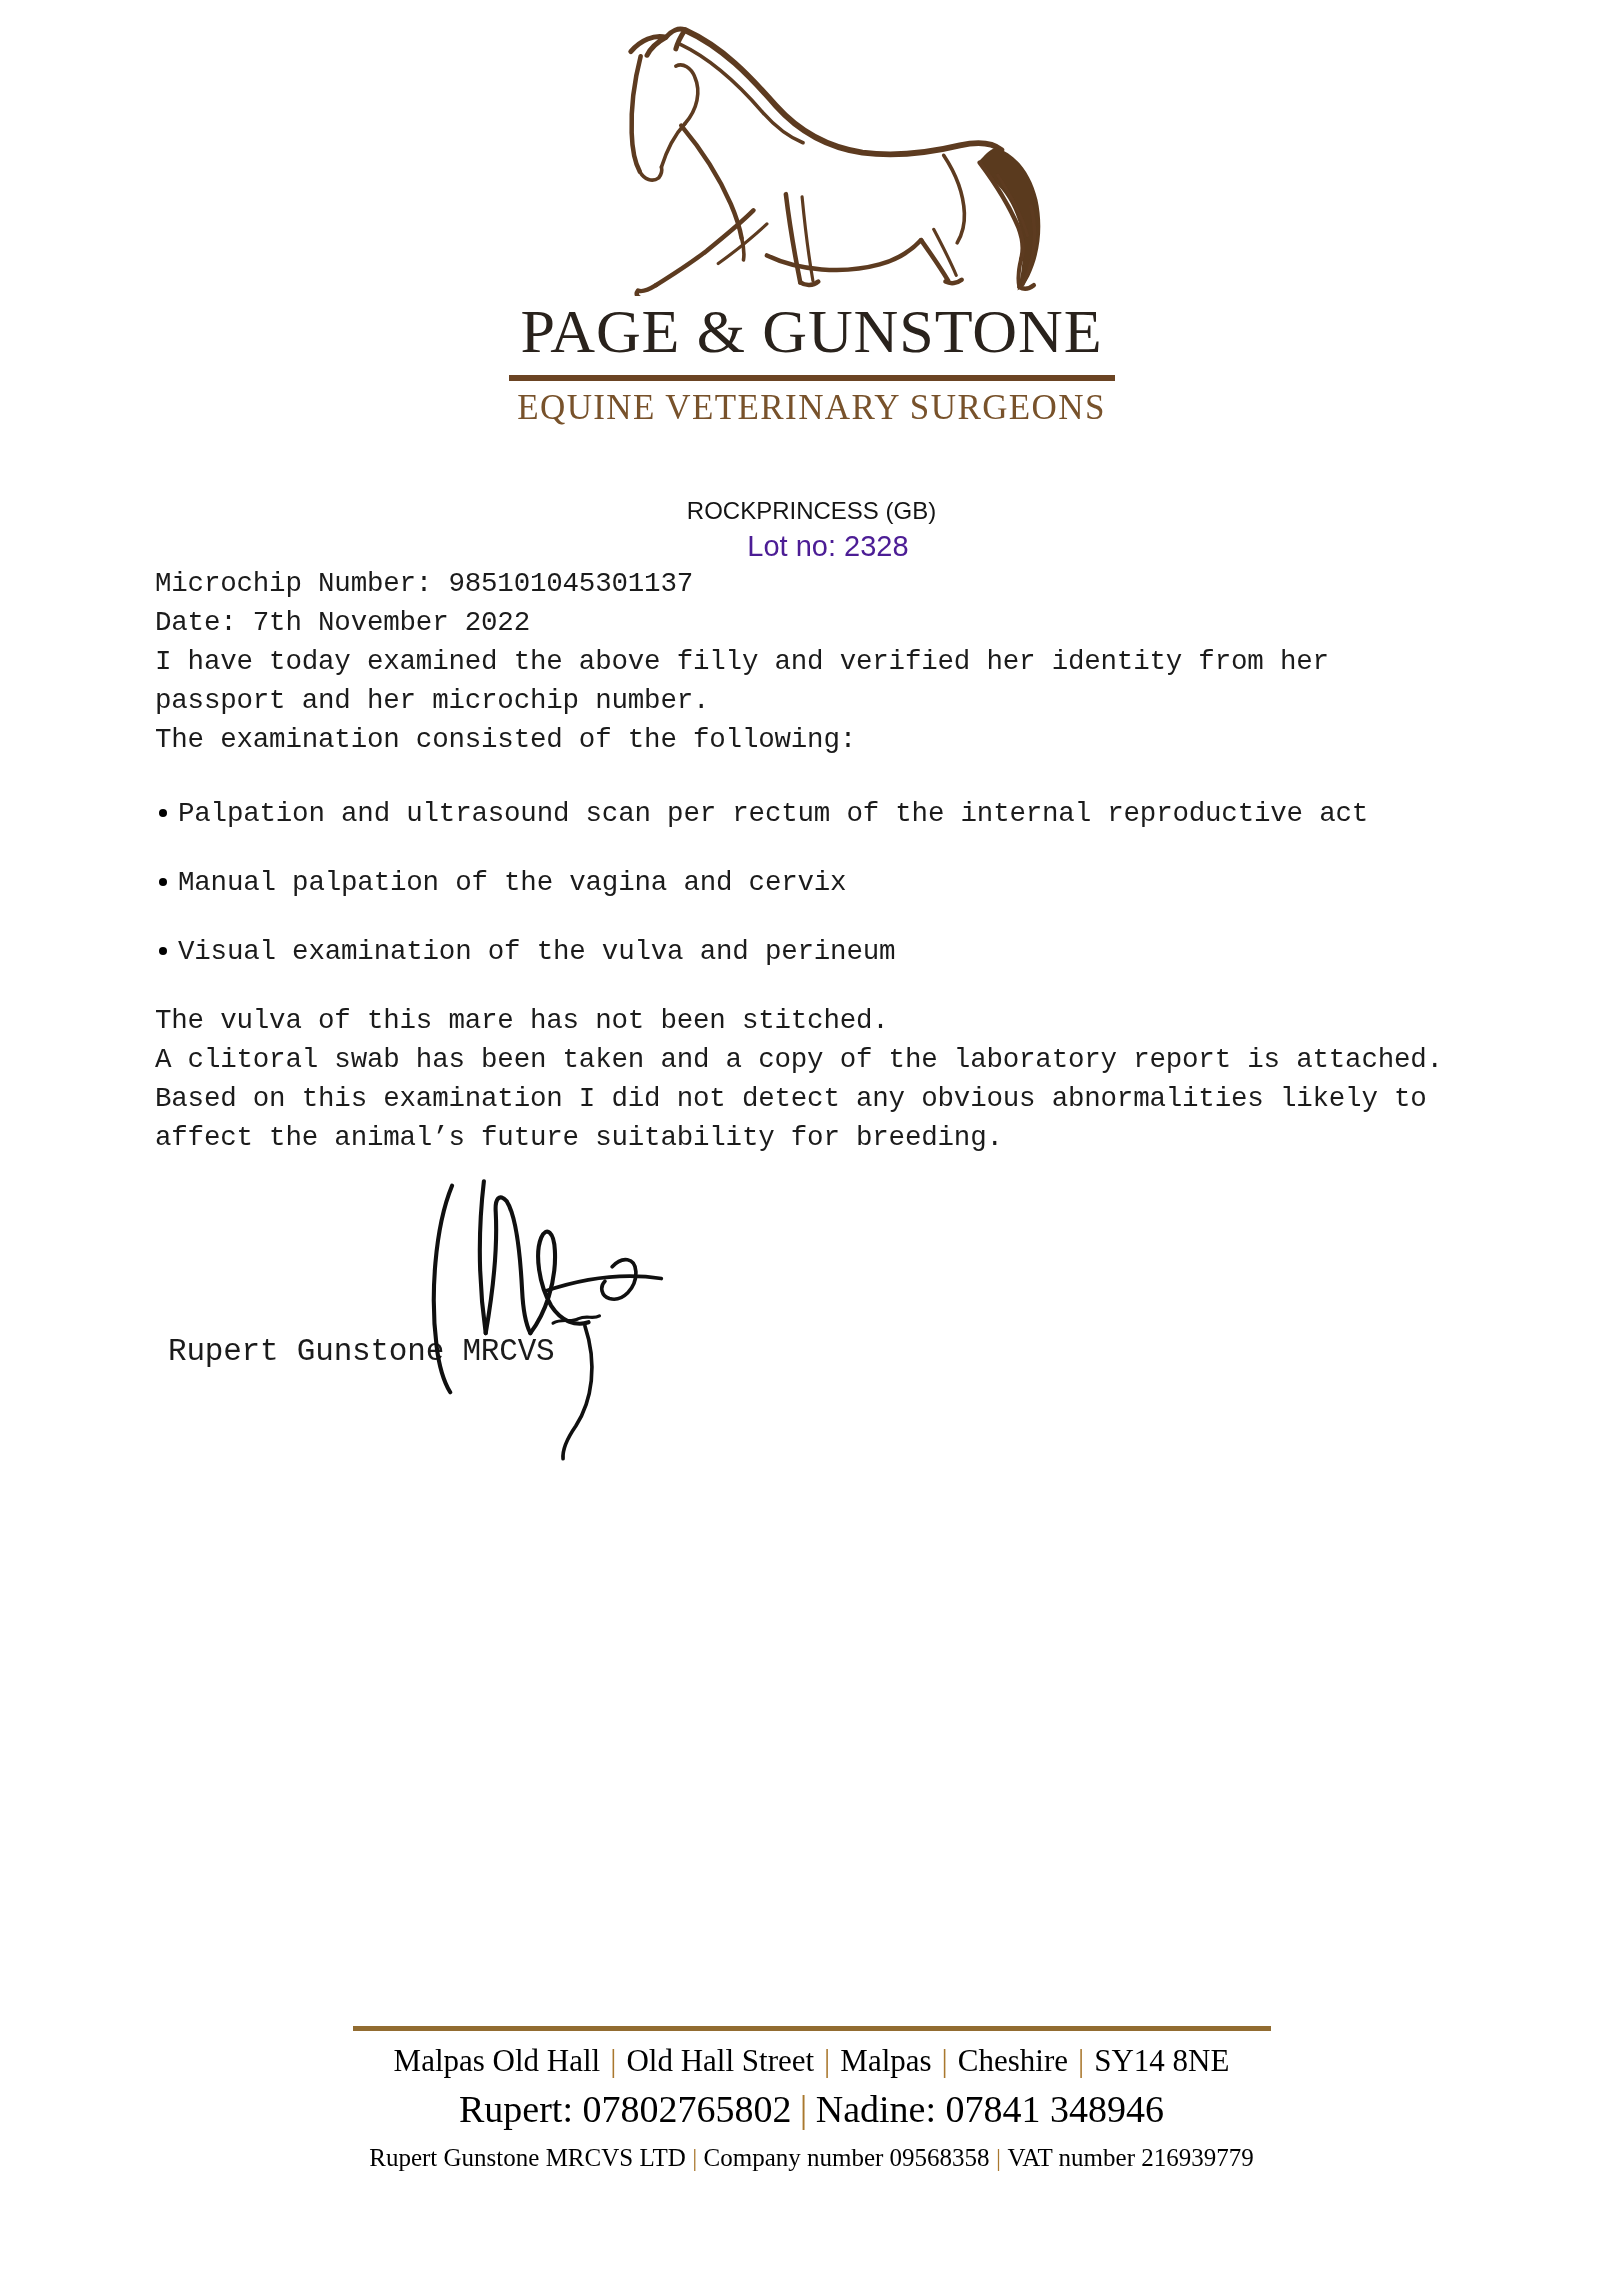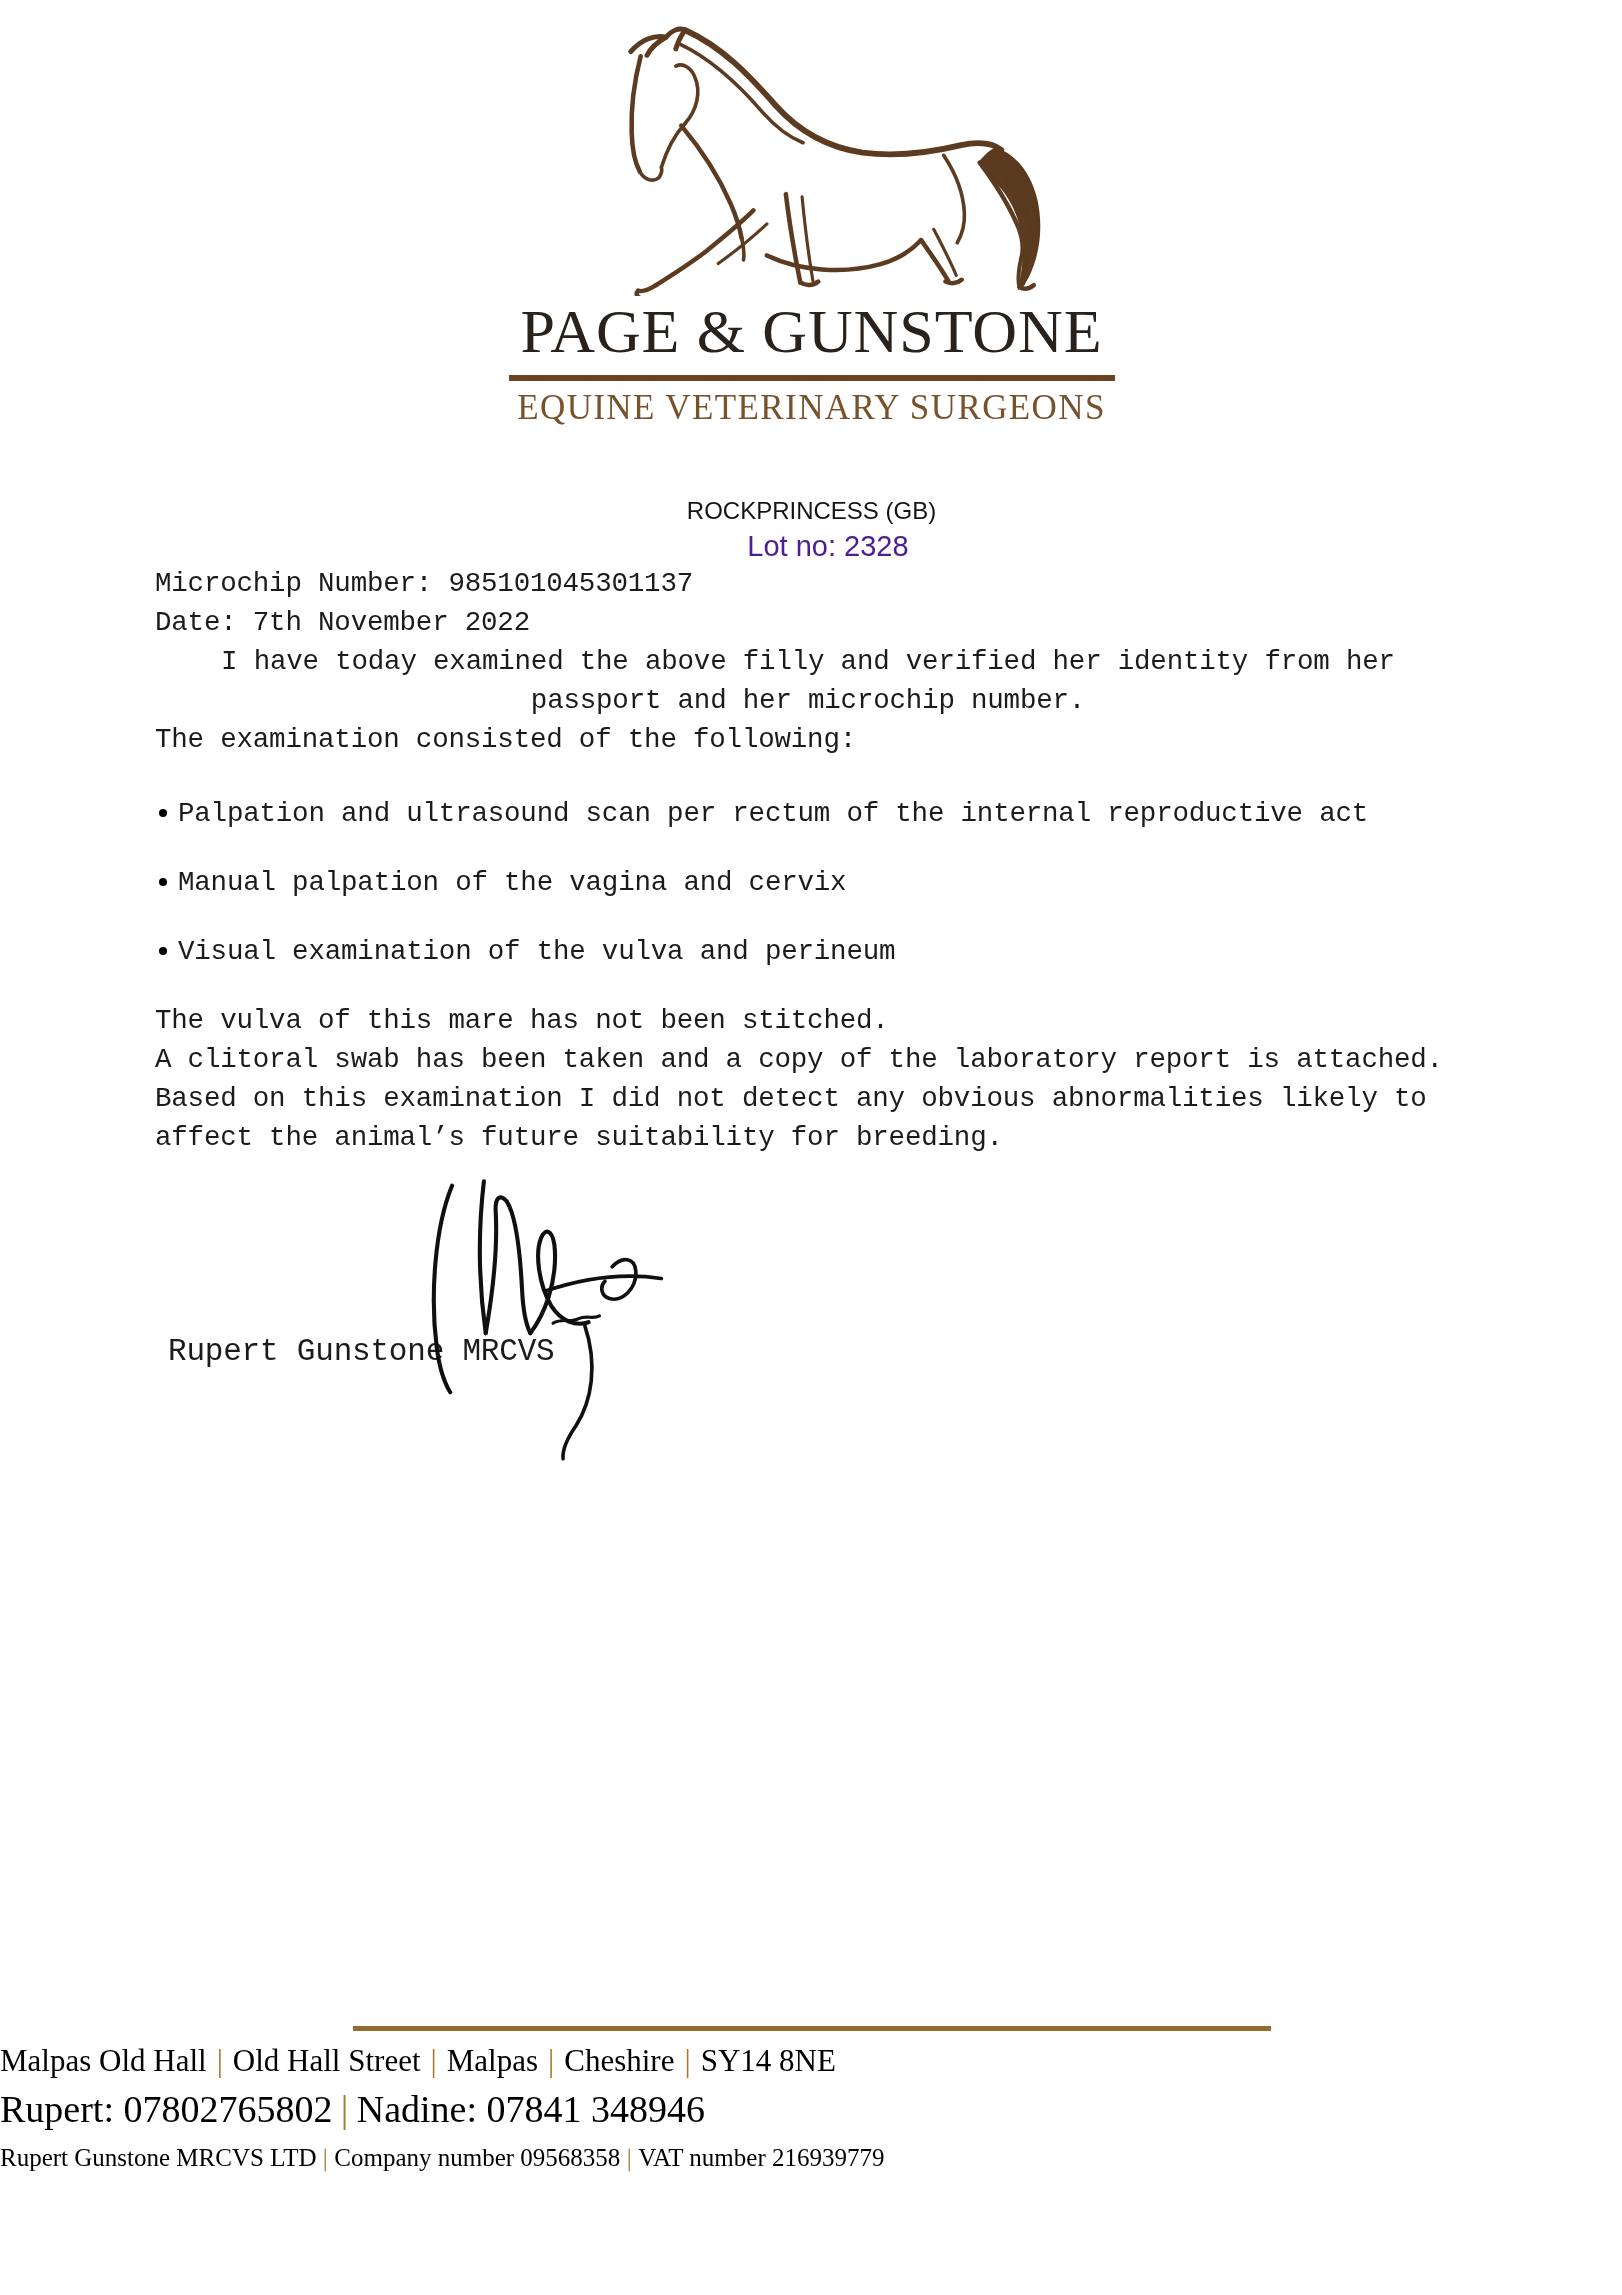--- a/index.html
+++ b/index.html
@@ -33,21 +33,21 @@
   .lot { font-size:29px; line-height:1.25; margin-top:2.8px; color:#4c1d95;padding-left:33px; }
 
   
   .content {
     width:1306px; margin-left:155px;
     font-size:27.5px; line-height:39px; letter-spacing:-0.2px;font-family:Liberation Mono, monospace;
   }
   .content p { margin:0; }
   .microchip   { margin-top:76px; }
   .date        { margin-top:67px; }
-  .intro       { margin-top:71px;text-align:center; }
+  .intro       { margin-top:71px; }
   .exam-intro  { margin-top:27.5px; }
 
   ul.exam-list { list-style:none; margin:35px 0 0 0; padding:0; }
   li.exam-item { position:relative; padding-left:23px; margin-bottom:30px; }
   li.exam-item .dot {
     position:absolute; left:3.7px; top:15px;
     width:8.3px; height:8.3px; border-radius:50%; background:#000;
   }
 
   .vulva      { margin-top:44px; }
@@ -58,21 +58,21 @@
   .signature-block { position:relative; margin-top:18.4px; height:197px; }
   .signature-svg {
     position:absolute; left:184px; top:-2.8px;
     width:328px; height:298px; overflow:visible;
   }
   .signer { position:absolute; left:13px; top:157px; font-size:31px; letter-spacing:-0.2px; }
 
   
   .footer {
     position:absolute; left:0; top:2026px; width:100%;
-    font-family:"Liberation Serif", serif; color:#000;
+    text-align:center; font-family:"Liberation Serif", serif; color:#000;
   }
   .footer-rule { width:918px; height:4.6px; background:#926c31; margin:0 auto; }
   .addr    { font-size:31px; line-height:1.3; margin-top:10px; }
   .phones  { font-size:38px; line-height:1.3; margin-top:4.6px; }
   .email   { font-size:30px; line-height:1.3; margin-top:5.5px; }
   .company { font-size:25px; line-height:1.3; margin-top:7.3px; }
   .sep { color:#a9782e; }
   .addr .sep    { padding:0 10px; }
   .phones .sep  { padding:0 8.3px; }
   .company .sep { padding:0 6.4px; }

